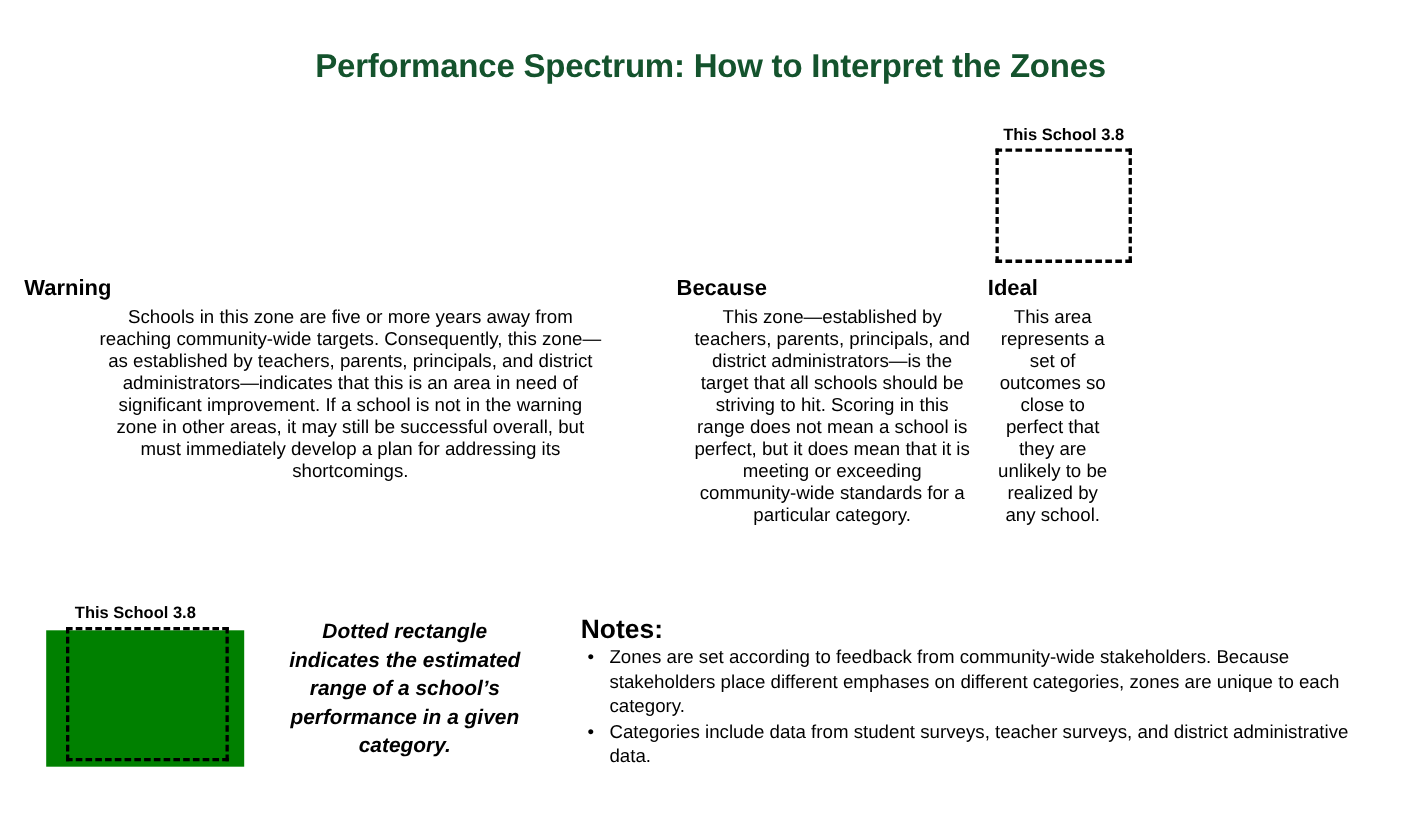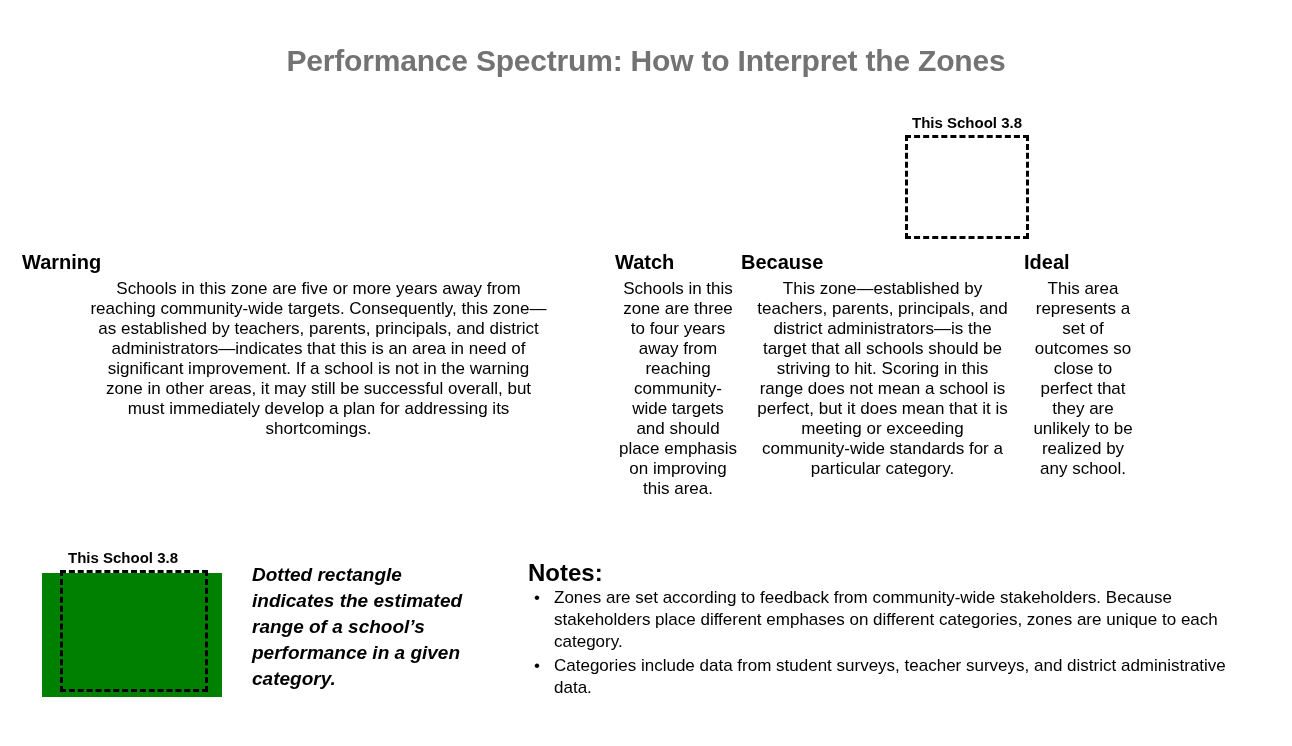--- a/index.html
+++ b/index.html
@@ -19,21 +19,21 @@
   
   #page-title {
     position: absolute;
     top: 44px;
     left: 0;
     width: 1292px;
     text-align: center;
     font-size: 30px;
     font-weight: bold;
     letter-spacing: -0.2px;
-    color: #737373;
+    color: #14532d;
   }
 
   
   #spectrum-bar {
     position: absolute;
     left: 22px;
     top: 138px;
     width: 1246px;
     height: 100px;
     display: flex;
@@ -158,21 +158,21 @@
 
   #legend-caption {
     position: absolute;
     left: 252px;
     top: 562px;
     width: 232px;
     font-size: 19px;
     font-style: italic;
     font-weight: bold;
     line-height: 26px;
-    text-align: left;
+    text-align: center;
   }
 
   
   #notes {
     position: absolute;
     left: 528px;
     top: 561px;
     width: 700px;
   }
   #notes-heading {
@@ -219,24 +219,20 @@
   <div id="school-marker-box"></div>
 </div>
 
 <div id="zone-columns">
 
   <div class="zone-col col-warning">
     <div class="zone-name">Warning</div>
     <div class="zone-desc">Schools in this zone are five or more years away from reaching community-wide targets. Consequently, this zone—as established by teachers, parents, principals, and district administrators—indicates that this is an area in need of significant improvement. If a school is not in the warning zone in other areas, it may still be successful overall, but must immediately develop a plan for addressing its shortcomings.</div>
   </div>
 
-  <div class="zone-col col-watch">
-    <div class="zone-name">Watch</div>
-    <div class="zone-desc">Schools in this zone are three to four years away from reaching community-wide targets and should place emphasis on improving this area.</div>
-  </div>
 
 
   <div class="zone-col col-approval">
     <div class="zone-name">Because</div>
     <div class="zone-desc">This zone—established by teachers, parents, principals, and district administrators—is the target that all schools should be striving to hit. Scoring in this range does not mean a school is perfect, but it does mean that it is meeting or exceeding community-wide standards for a particular category.</div>
   </div>
 
   <div class="zone-col col-ideal">
     <div class="zone-name">Ideal</div>
     <div class="zone-desc">This area represents a set of outcomes so close to perfect that they are unlikely to be realized by any school.</div>

